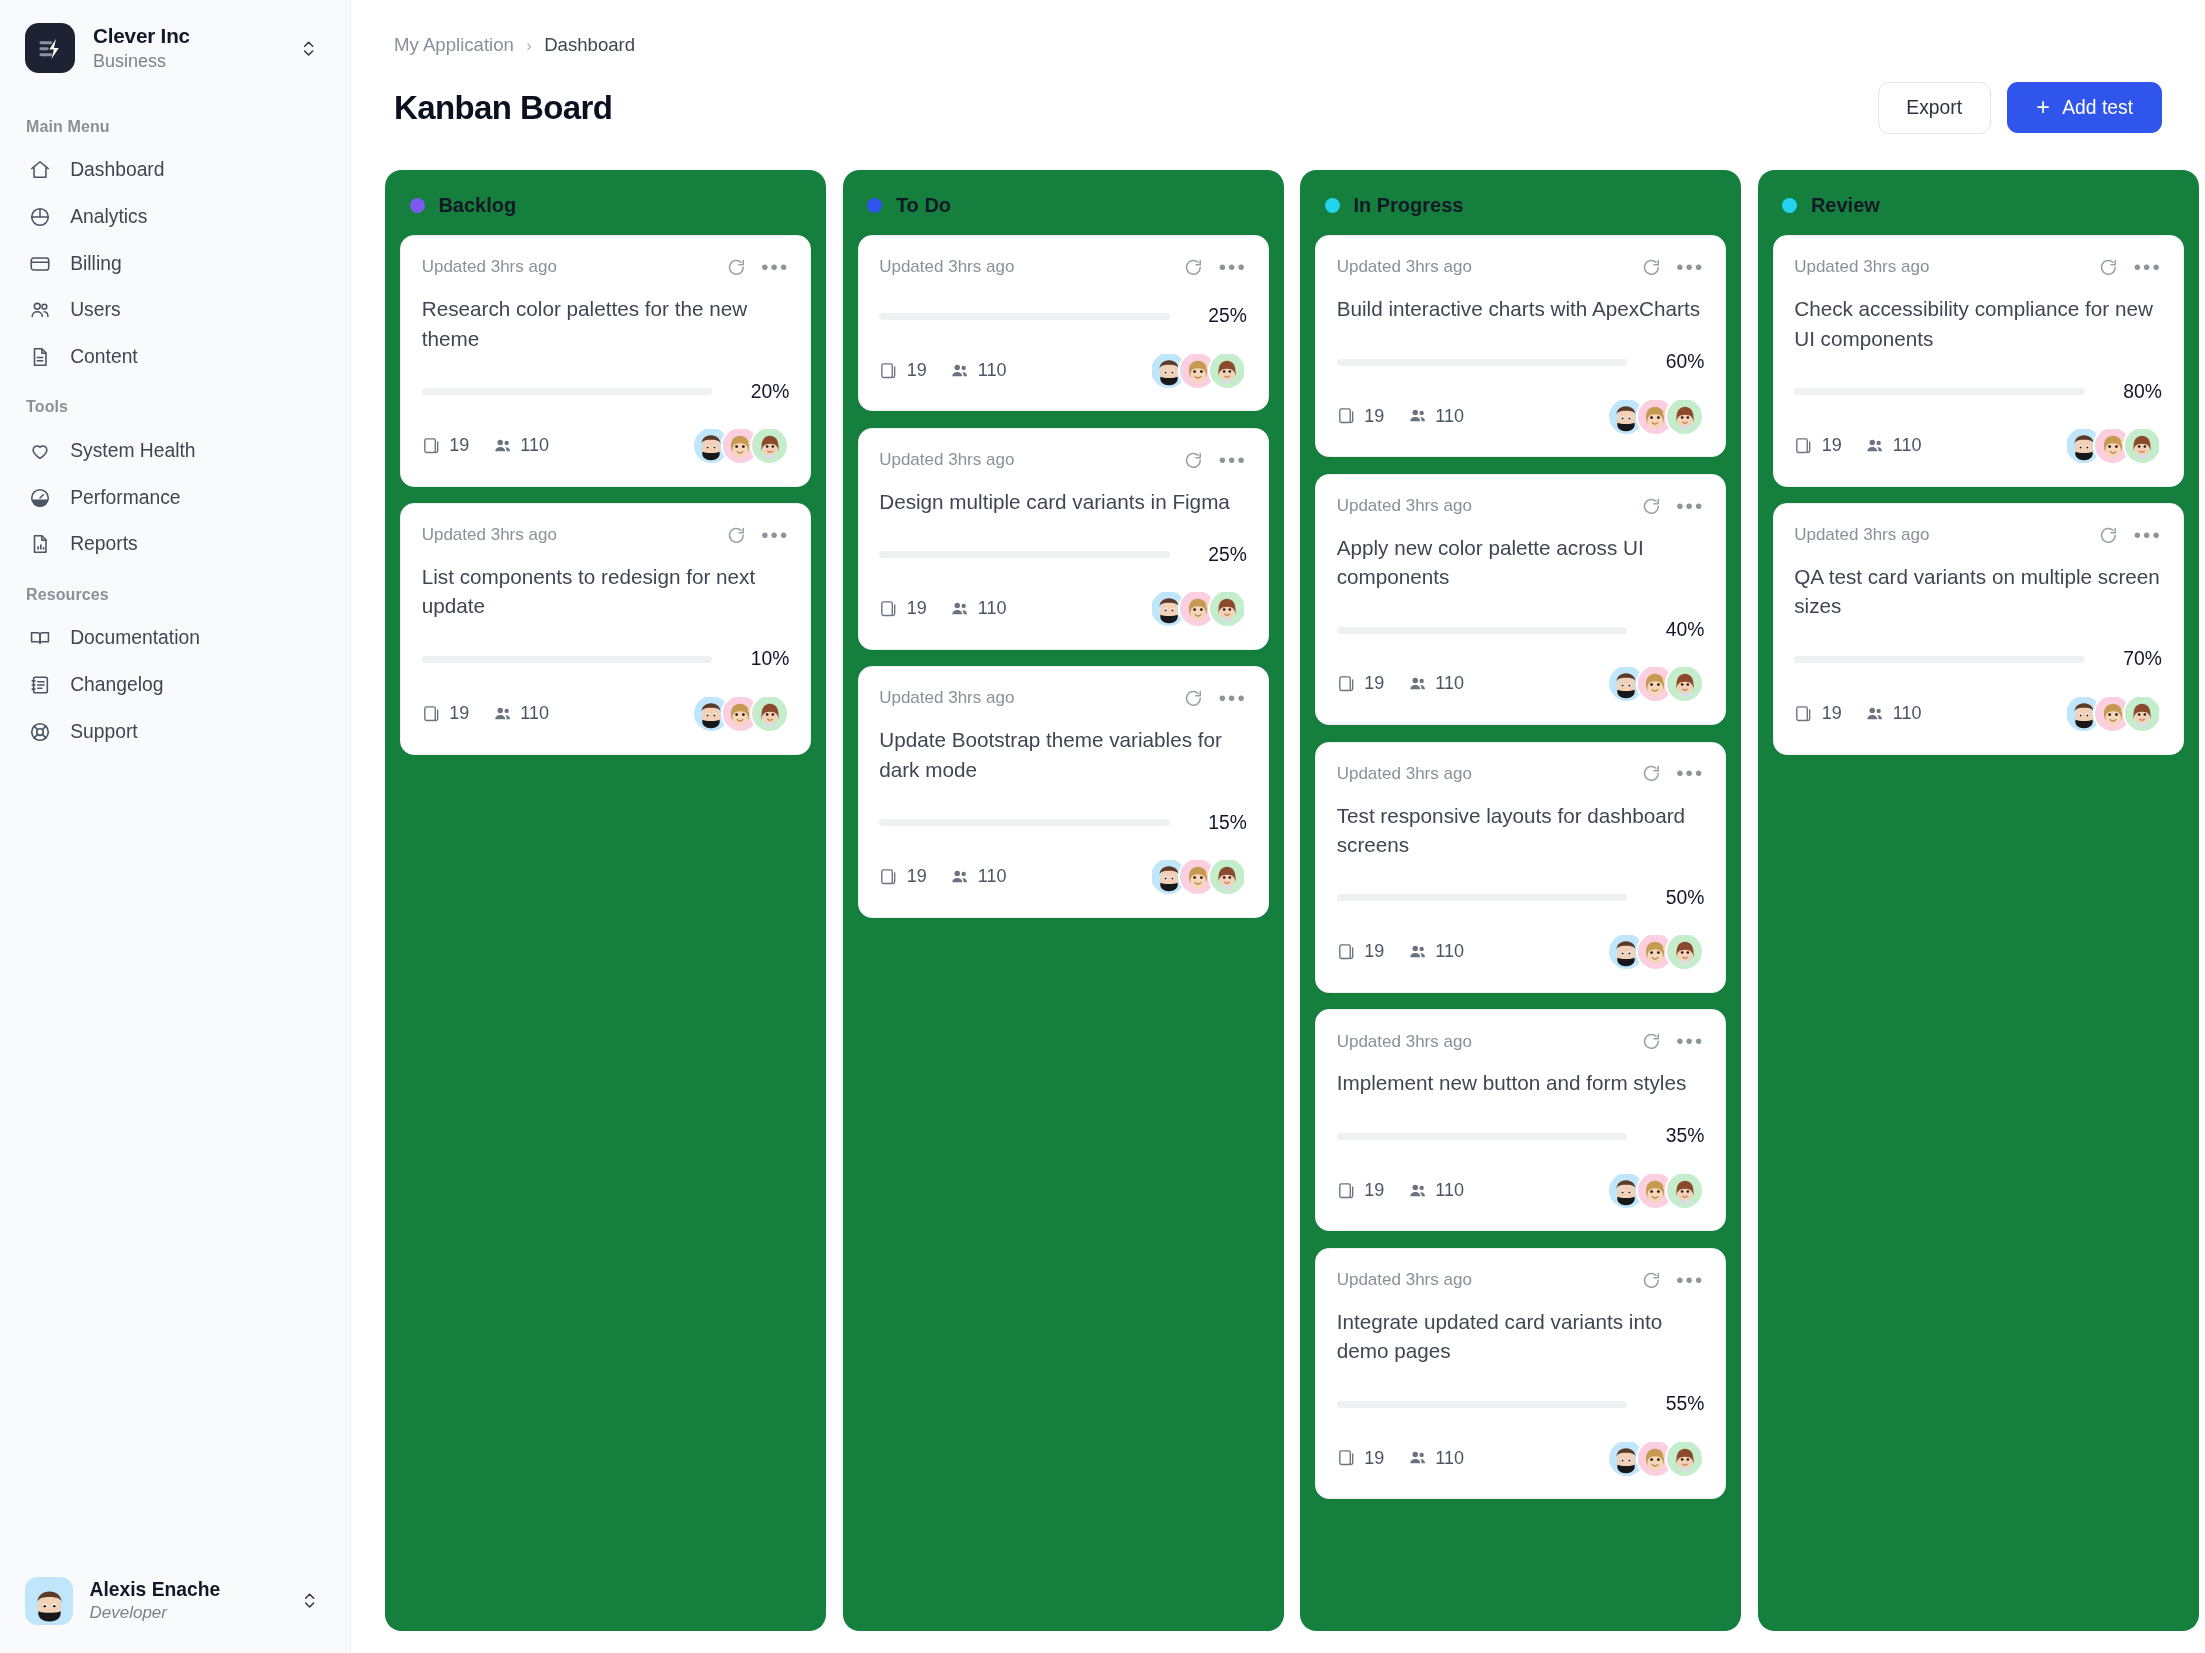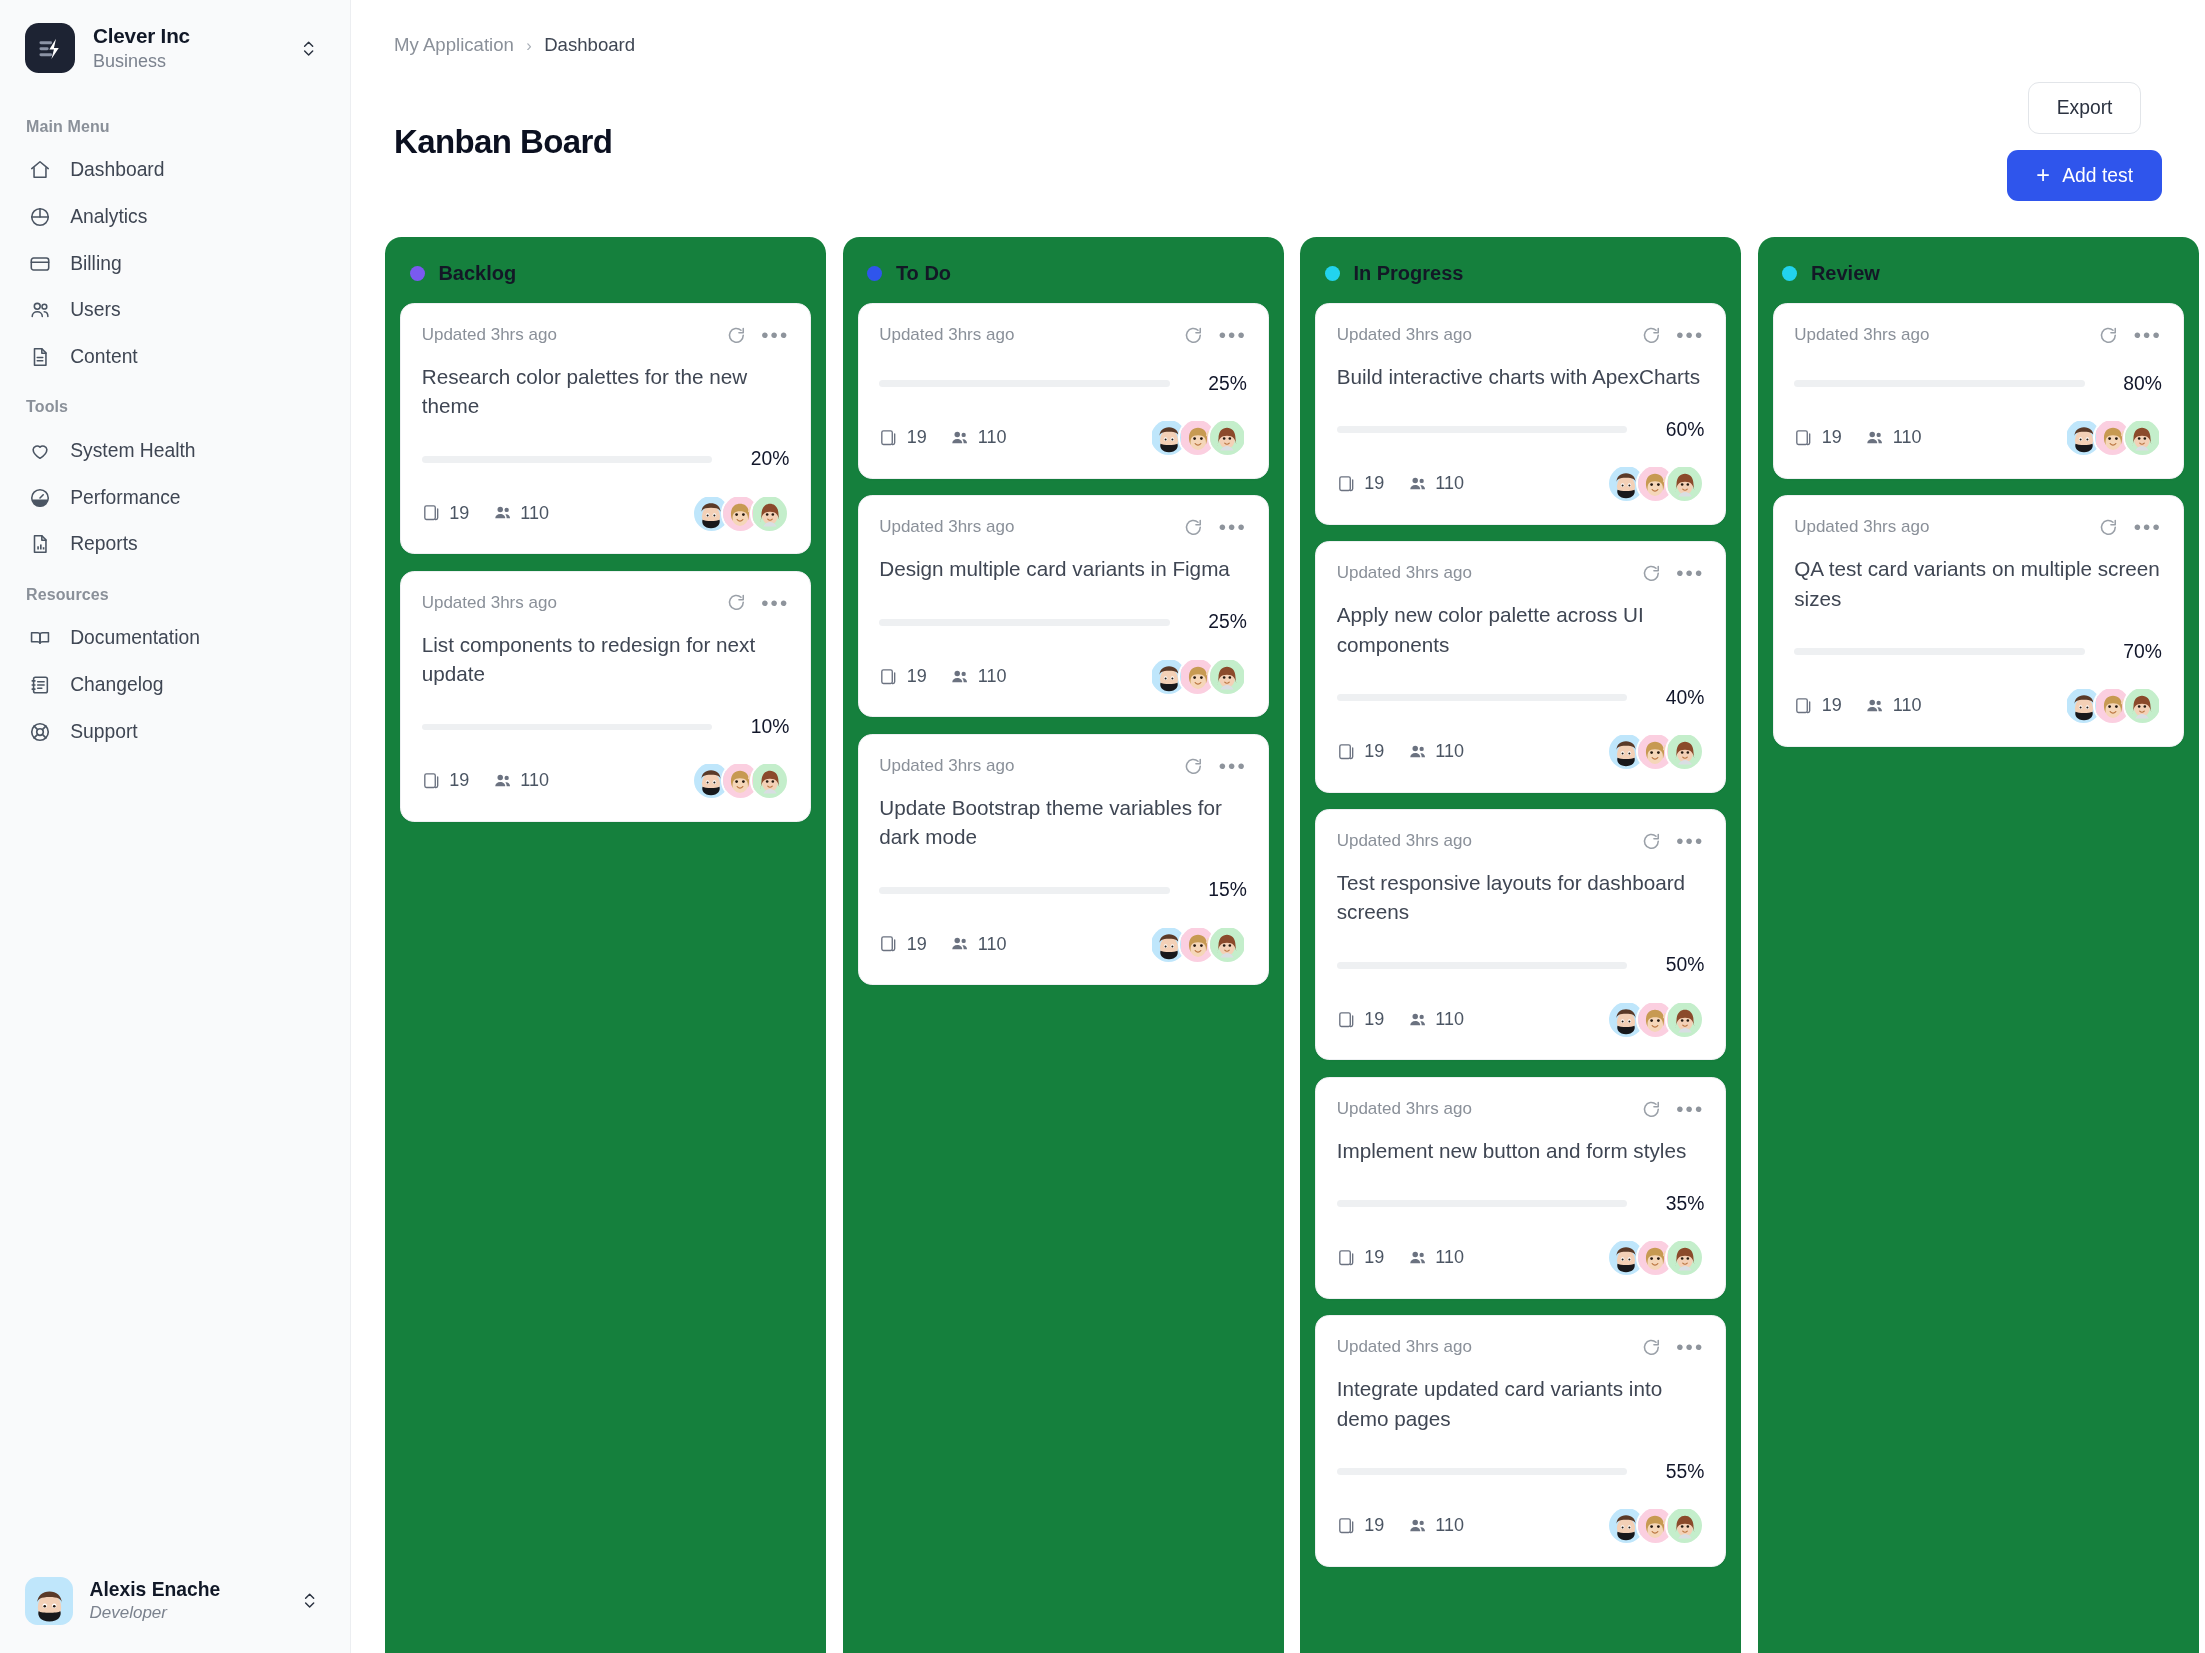--- a/index.html
+++ b/index.html
@@ -71,21 +71,21 @@
   .breadcrumb { display: flex; align-items: center; gap: 12.4px; font-size: 18.6px; }
   .crumb-muted { color: #8a9099; cursor: pointer; }
   .crumb-sep { color: #aab0b8; font-size: 16.5px; }
   .crumb-active { color: #3f4653; cursor: pointer; }
 
   .title-row {
     display: flex; align-items: center; justify-content: space-between;
     padding: 26px 43px 0 43px;
   }
   .page-title { font-size: 33px; font-weight: 700; color: #0b1020; letter-spacing: -0.6px; }
-  .actions { display: flex; align-items: center; gap: 16.5px; flex-direction: column; }
+  .actions { display: flex; align-items: flex-start; gap: 16.5px; }
   .btn-export {
     background: #ffffff; border: 1.4px solid #e2e5e9; border-radius: 11px;
     padding: 13.8px 27.6px; font-size: 19.3px; color: #2b3240; cursor: pointer;
     font-family: inherit;
   }
   .btn-add {
     background: #2f55ec; border: none; border-radius: 11px;
     padding: 13.8px 29px; font-size: 19.3px; color: #ffffff; cursor: pointer;
     display: flex; align-items: center; gap: 12.4px;
     font-family: inherit; font-weight: 500;
@@ -1185,20 +1185,21 @@
         <span class="card-tools">
           <span class="icon-btn">
                   <svg width="20.7" height="20.7" viewBox="0 0 24 24" fill="none" stroke="currentColor" stroke-width="1.8" stroke-linecap="round" stroke-linejoin="round">
                     <path d="M20 12a8 8 0 1 1-2.6-5.9"></path>
                     <polyline points="20 4 20 9 15 9"></polyline>
                   </svg>
                 </span>
           <span class="icon-btn dots">•••</span>
         </span>
       </div>
+      <div class="card-title">Check accessibility compliance for new UI components</div>
       <div class="progress-row">
         <span class="track">
           <span class="fill" style="width:80%;background:#16a34a"></span>
         </span>
         <span class="pct">80%</span>
       </div>
       <div class="card-foot">
         <span class="metrics">
           <span class="metric">
             <span class="m-ico">

